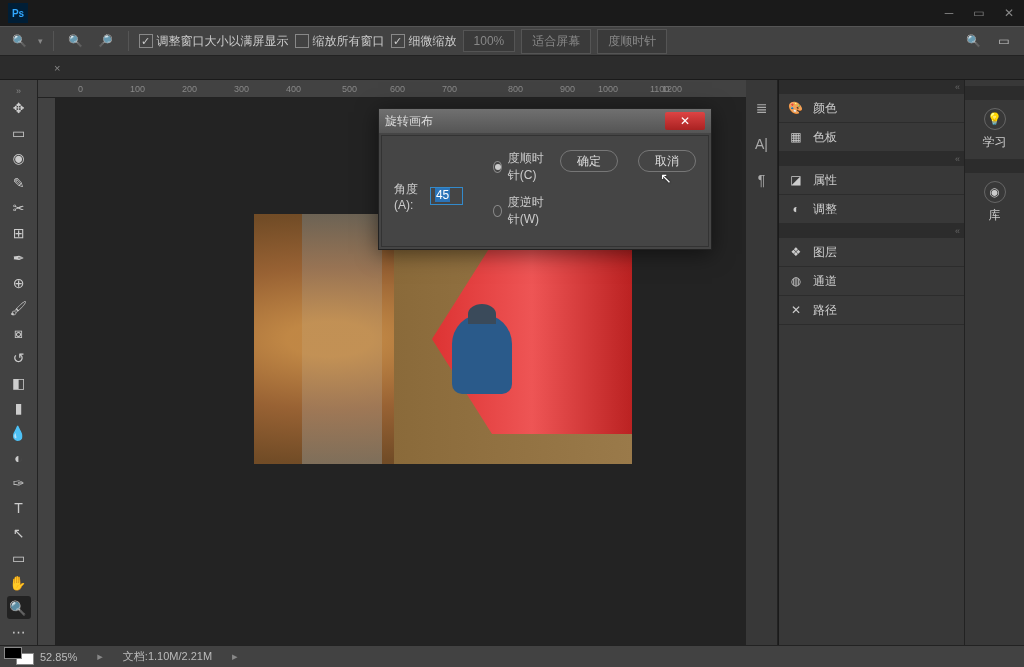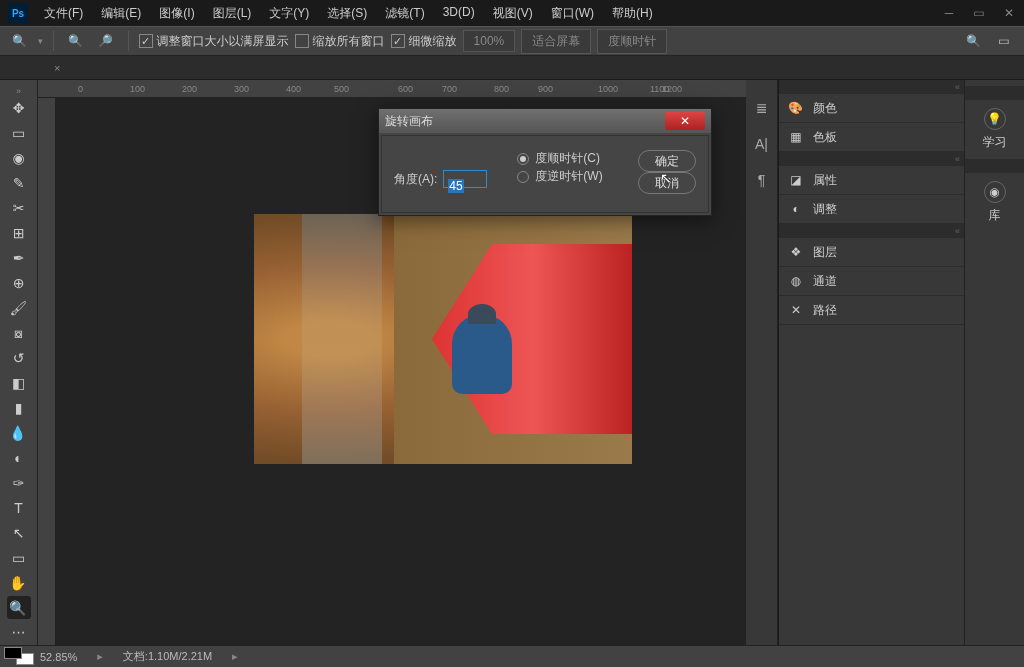--- a/index.html
+++ b/index.html
@@ -66,49 +66,36 @@
 .swatch { position:absolute; left:4px; bottom:2px; width:30px; height:18px; }
 .swatch .bg { position:absolute; right:0; bottom:0; width:18px; height:12px; background:#fff; border:1px solid #888; }
 .swatch .fg { position:absolute; left:0; top:0; width:18px; height:12px; background:#000; border:1px solid #888; }
 
 
 .dialog { position:absolute; left:378px; top:108px; width:334px; background:#454545; border:1px solid #222; box-shadow:0 4px 20px rgba(0,0,0,.5); }
 .dlg-title { height:24px; background:linear-gradient(#707070,#555); display:flex; align-items:center; padding:4px 6px; color:#ddd; font-size:12px; }
 .dlg-close { margin-left:auto; width:40px; height:18px; background:linear-gradient(#d44,#a22); color:#fff; display:flex; align-items:center; justify-content:center; border-radius:2px; }
 .dlg-body { padding:14px 12px 18px; display:flex; gap:10px; border:1px solid #333; margin:2px; }
 .dlg-left { display:flex; align-items:center; gap:6px; padding-top:14px; }
-.dlg-input { width:44px; height:18px; background:#454545; border:1px solid #338acb; color:#fff; font-size:12px; padding:8px 4px; }
+.dlg-input { width:44px; height:18px; background:#454545; border:1px solid #338acb; color:#fff; font-size:12px; padding:0 4px; }
 .dlg-input span { background:#2b74b8; }
-.dlg-radios { display:flex; flex-direction:column; gap:1px; padding-left:20px; }
+.dlg-radios { display:flex; flex-direction:column; gap:10px; padding-left:20px; }
 .dlg-radios label { display:flex; align-items:center; gap:6px; }
 .radio { width:12px; height:12px; border:1px solid #888; border-radius:50%; display:inline-flex; align-items:center; justify-content:center; }
 .radio.on::after { content:''; width:6px; height:6px; background:#ccc; border-radius:50%; }
-.dlg-btns { display:flex; flex-direction:column; gap:0; margin-left:auto; }
+.dlg-btns { display:flex; flex-direction:row; gap:20px; margin-left:auto; }
 .dlg-btn { width:58px; height:22px; border:1px solid #777; border-radius:11px; display:flex; align-items:center; justify-content:center; color:#ddd; background:#454545; }
 .cursor { position:absolute; left:660px; top:170px; font-size:14px; color:#fff; z-index:30; pointer-events:none; text-shadow:0 0 2px #000; }
 .sep { width:1px; height:20px; background:#555; margin:0 4px; }
 </style>
 </head>
 <body>
 
 <div class="titlebar">
   <div class="ps-logo">Ps</div>
-  <div class="menubar">
-    <span>文件(F)</span>
-    <span>编辑(E)</span>
-    <span>图像(I)</span>
-    <span>图层(L)</span>
-    <span>文字(Y)</span>
-    <span>选择(S)</span>
-    <span>滤镜(T)</span>
-    <span>3D(D)</span>
-    <span>视图(V)</span>
-    <span>窗口(W)</span>
-    <span>帮助(H)</span>
-  </div>
   <div class="win-controls">
     <div>─</div>
     <div>▭</div>
     <div>✕</div>
   </div>
 </div>
 
 <div class="optbar">
   <div class="tool-icon">🔍</div>
   <span style="font-size:9px;color:#888">▾</span>
@@ -161,25 +148,25 @@
     <div class="tbtn">⋯</div>
   </div>
 
   <div class="canvas-area">
     <div class="ruler-h">
       <span style="left:40px">0</span>
       <span style="left:92px">100</span>
       <span style="left:144px">200</span>
       <span style="left:196px">300</span>
       <span style="left:248px">400</span>
-      <span style="left:296px">500</span>
-      <span style="left:360px">600</span>
+      <span style="left:304px">500</span>
+      <span style="left:352px">600</span>
       <span style="left:404px">700</span>
-      <span style="left:456px">800</span>
-      <span style="left:500px">900</span>
+      <span style="left:470px">800</span>
+      <span style="left:522px">900</span>
       <span style="left:560px">1000</span>
       <span style="left:612px">1100</span>
       <span style="left:624px">1200</span>
 
     </div>
     <div class="ruler-v"></div>
     <div class="canvas-inner">
       <div class="photo">
         <div class="sky"></div>
           <div class="trees"></div>

